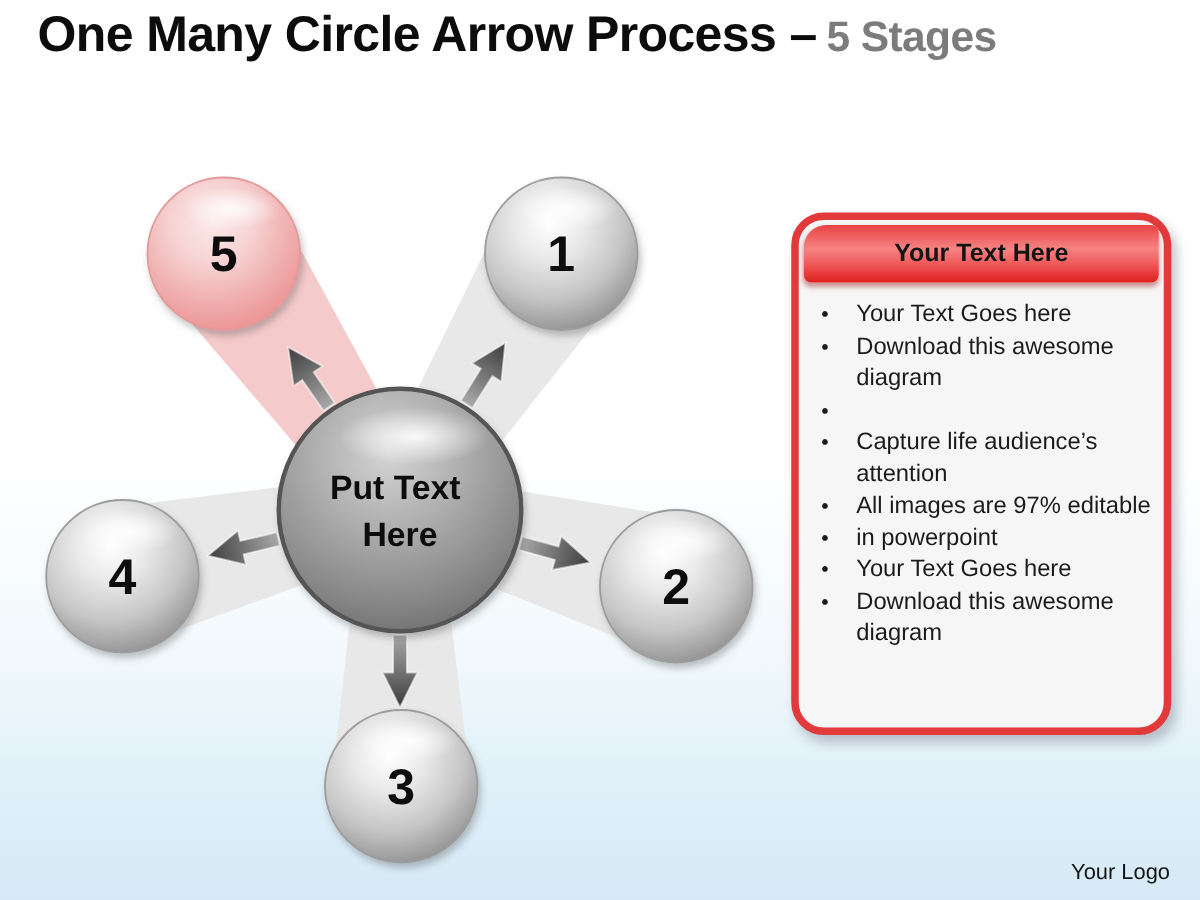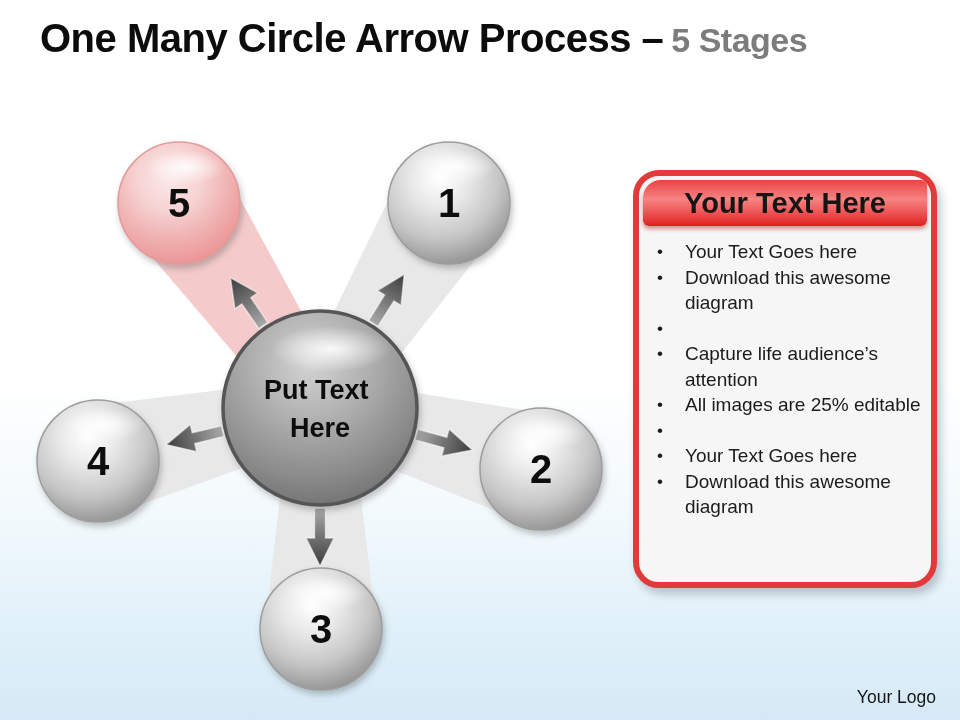--- a/index.html
+++ b/index.html
@@ -2,40 +2,40 @@
 <html><head>
 <meta charset="utf-8">
 <style>
   html,body { margin:0; padding:0; background:#ffffff; }
   .slide {
     position:relative; width:960px; height:720px; overflow:hidden;
     font-family:"Liberation Sans", sans-serif;
     background:linear-gradient(180deg,#ffffff 0%,#ffffff 52%,#f2f9fc 72%,#dff0f9 88%,#d5e9f6 100%);
   }
   .title {
-    position:absolute; left:28px; top:4px; margin:12px;
+    position:absolute; left:28px; top:4px; margin:2px;
     font-size:40px; font-weight:700; color:#0c0c0c; white-space:nowrap;
     letter-spacing:-0.5px;
   }
   .title .suffix { color:#7c7c7c; font-size:34px; margin-left:8px; }
   .diagram { position:absolute; left:0; top:0; }
   .diagram text { font-family:"Liberation Sans", sans-serif; font-weight:700; fill:#0d0d0d; }
   .stage-num { font-size:40px; text-anchor:middle; }
   .center-label { font-size:27px; text-anchor:middle; }
   .panel {
     position:absolute; left:633px; top:170px; width:304px; height:418px;
     box-sizing:border-box; background:#f6f6f6;
     border:6px solid #e23a3a; border-radius:26px;
     box-shadow:4px 6px 9px rgba(110,115,135,.4);
   }
   .panel-header {
     height:46px; margin:4px 4px 0; border-radius:18px 6px 6px 6px;
     background:linear-gradient(180deg,#ea4343 0%,#f68383 42%,#ef5555 70%,#df1f1f 100%);
     box-shadow:0 3px 4px rgba(150,25,25,.45);
-    font-size:29px; font-weight:700; color:#151515;
+    font-size:20px; font-weight:700; color:#151515;
     text-align:center; line-height:46px;
   }
   .bullets { margin:13px 0 0; padding:0 8px 0 14px; list-style:none; }
   .bullets li { display:flex; align-items:flex-start; font-size:19px; line-height:25.5px; color:#1b1b1b; }
   .bullets .dot { flex:0 0 28px; padding-left:4px; font-size:17px; }
   .logo { position:absolute; top:687px; right:24px; font-size:17.5px; color:#151515; }
 </style>
 </head>
 <body>
 
@@ -141,24 +141,25 @@
         </li>
       <li>
           <span class="dot">•</span>
         </li>
       <li>
           <span class="dot">•</span>
           <span>Capture life audience’s attention</span>
         </li>
       <li>
           <span class="dot">•</span>
-          <span>All images are 25% editable</span>
+          <span>All images are 97% editable</span>
         </li>
       <li>
           <span class="dot">•</span>
+          <span>in powerpoint</span>
         </li>
       <li>
           <span class="dot">•</span>
           <span>Your Text Goes here</span>
         </li>
       <li>
           <span class="dot">•</span>
           <span>Download this awesome diagram</span>
         </li>
     </ul>

